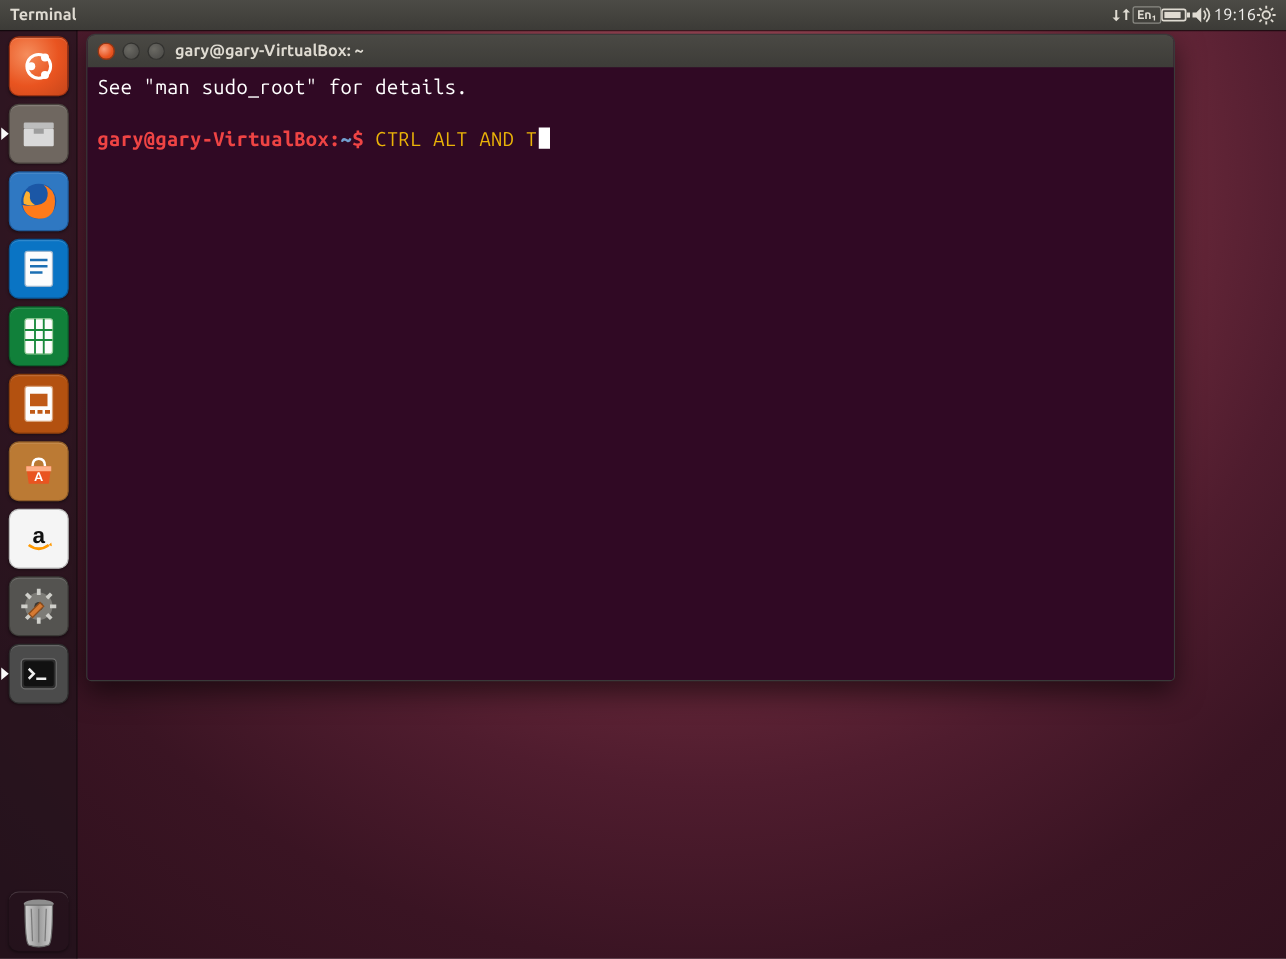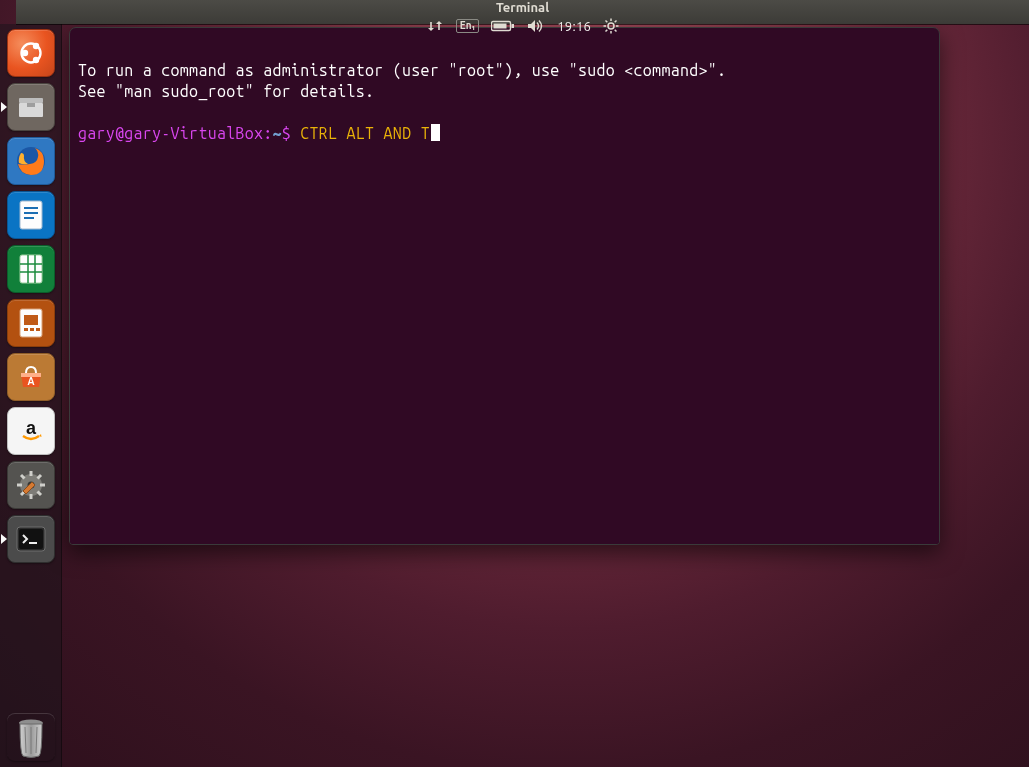--- a/index.html
+++ b/index.html
@@ -5,32 +5,31 @@
   * { margin: 0; padding: 0; box-sizing: border-box; }
   html, body { width: 1029px; height: 767px; overflow: hidden; font-family: "Ubuntu", "DejaVu Sans", sans-serif; }
   body {
     background: radial-gradient(circle at 55% 18%, #b15364 0%, #8f3e4e 22%, #6d2a3c 40%, #4f1c2e 58%, #3a1423 75%, #2d101c 100%);
     position: relative;
     user-select: none;
   }
 
   
   .menubar {
-    position: absolute; top: 0; left: 16px; right: 0; height: 24px;
+    position: absolute; top: 0; left: 0; right: 0; height: 24px;
     background: linear-gradient(to bottom, #4c4b46 0%, #3c3b37 100%);
     color: #dfdbd2;
     display: flex; align-items: center;
     font-size: 13px;
     padding: 0 8px 0 8px;
     box-shadow: 0 1px 0 rgba(0,0,0,.6);
     z-index: 50;
-    flex-direction: column;
   }
   .menubar .left { flex: 1; display: flex; align-items: center; }
-  .menubar .right { display: flex; align-items: center; gap: 12px; }
+  .menubar .right { display: flex; align-items: center; }
   .menubar .app-title { font-weight: bold; }
   .menubar .ind { display: inline-flex; align-items: center; justify-content: center; height: 24px; }
   .menubar .ind svg { display: block; }
   .menubar .lang {
     font-size: 10px; font-weight: bold; color: #dfdbd2;
     border: 1px solid #8a8a84; border-radius: 2px; padding: 0 3px; line-height: 12px;
   }
   .menubar .clock { font-size: 13px; color: #f2f1ef; letter-spacing: .3px; }
 
   
@@ -94,21 +93,21 @@
   .wb-min{background:radial-gradient(circle at 35% 35%, #6b6a64, #555450 60%, #4a4945);}
   .wb-max{background:radial-gradient(circle at 35% 35%, #6b6a64, #555450 60%, #4a4945);}
   .term-body{
     position:absolute; left:0; right:0; top:26px; bottom:0;
     background:#300924;
     padding:6px 8px;
     font-family:"Ubuntu Mono","DejaVu Sans Mono",monospace;
     font-size:16px; line-height:21px; letter-spacing:0.3px;
     color:#ffffff;
   }
-  .prompt-user{ color:#d946ef; font-weight:normal; }
+  .prompt-user{ color:#ef4444; font-weight:bold; }
   .prompt-tilde{ color:#729fcf; font-weight:bold; }
   .prompt-cmd { color:#eab308; }
   .cursor-block{
     display:inline-block; width:9px; height:17px; background:#ffffff;
     vertical-align:-2px; margin-left:1px;
   }
 </style>
 </head>
 <body>
 
@@ -281,21 +280,28 @@
         <g stroke="#7a7a7a" stroke-width="1">
           <line x1="14" y1="13" x2="15" y2="39"></line>
           <line x1="20" y1="13" x2="20" y2="40"></line>
           <line x1="26" y1="13" x2="25" y2="39"></line>
         </g>
       </svg>
   </div>
 </div>
 
 <div class="window">
+  <div class="titlebar">
+    <span class="win-btns">
+      <span class="win-btn wb-close"></span>
+      <span class="win-btn wb-min"></span>
+      <span class="win-btn wb-max"></span>
+    </span>
+    <span>gary@gary-VirtualBox: ~</span>
+  </div>
   <div class="term-body">
-    <div>To run a command as administrator (user "root"), use "sudo &lt;command&gt;".</div>
     <div>See "man sudo_root" for details.</div>
     <div style="height:21px"></div>
     <div>
       <span class="prompt-user">gary@gary-VirtualBox:</span><span class="prompt-tilde">~</span><span class="prompt-user">$</span><span class="prompt-cmd"> </span><span class="prompt-cmd">CTRL ALT AND T</span><span class="cursor-block"></span>
     </div>
   </div>
 </div>
 
 </body></html>

